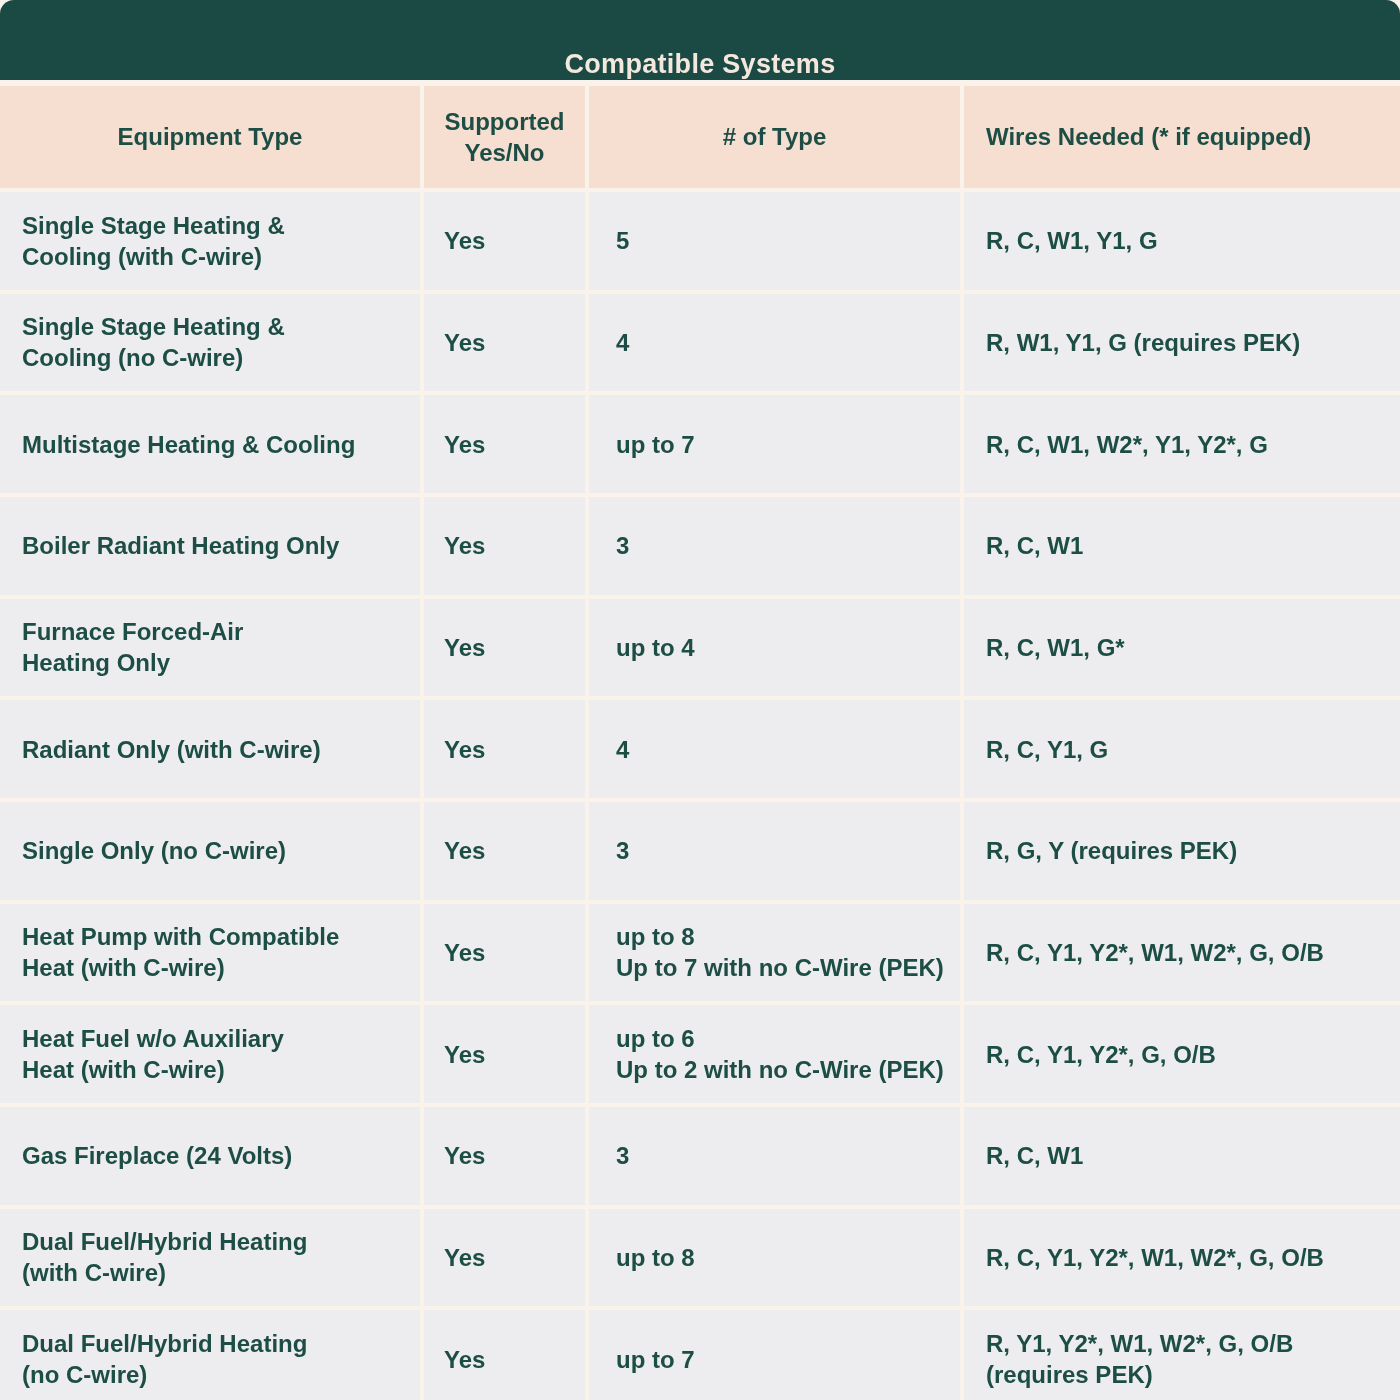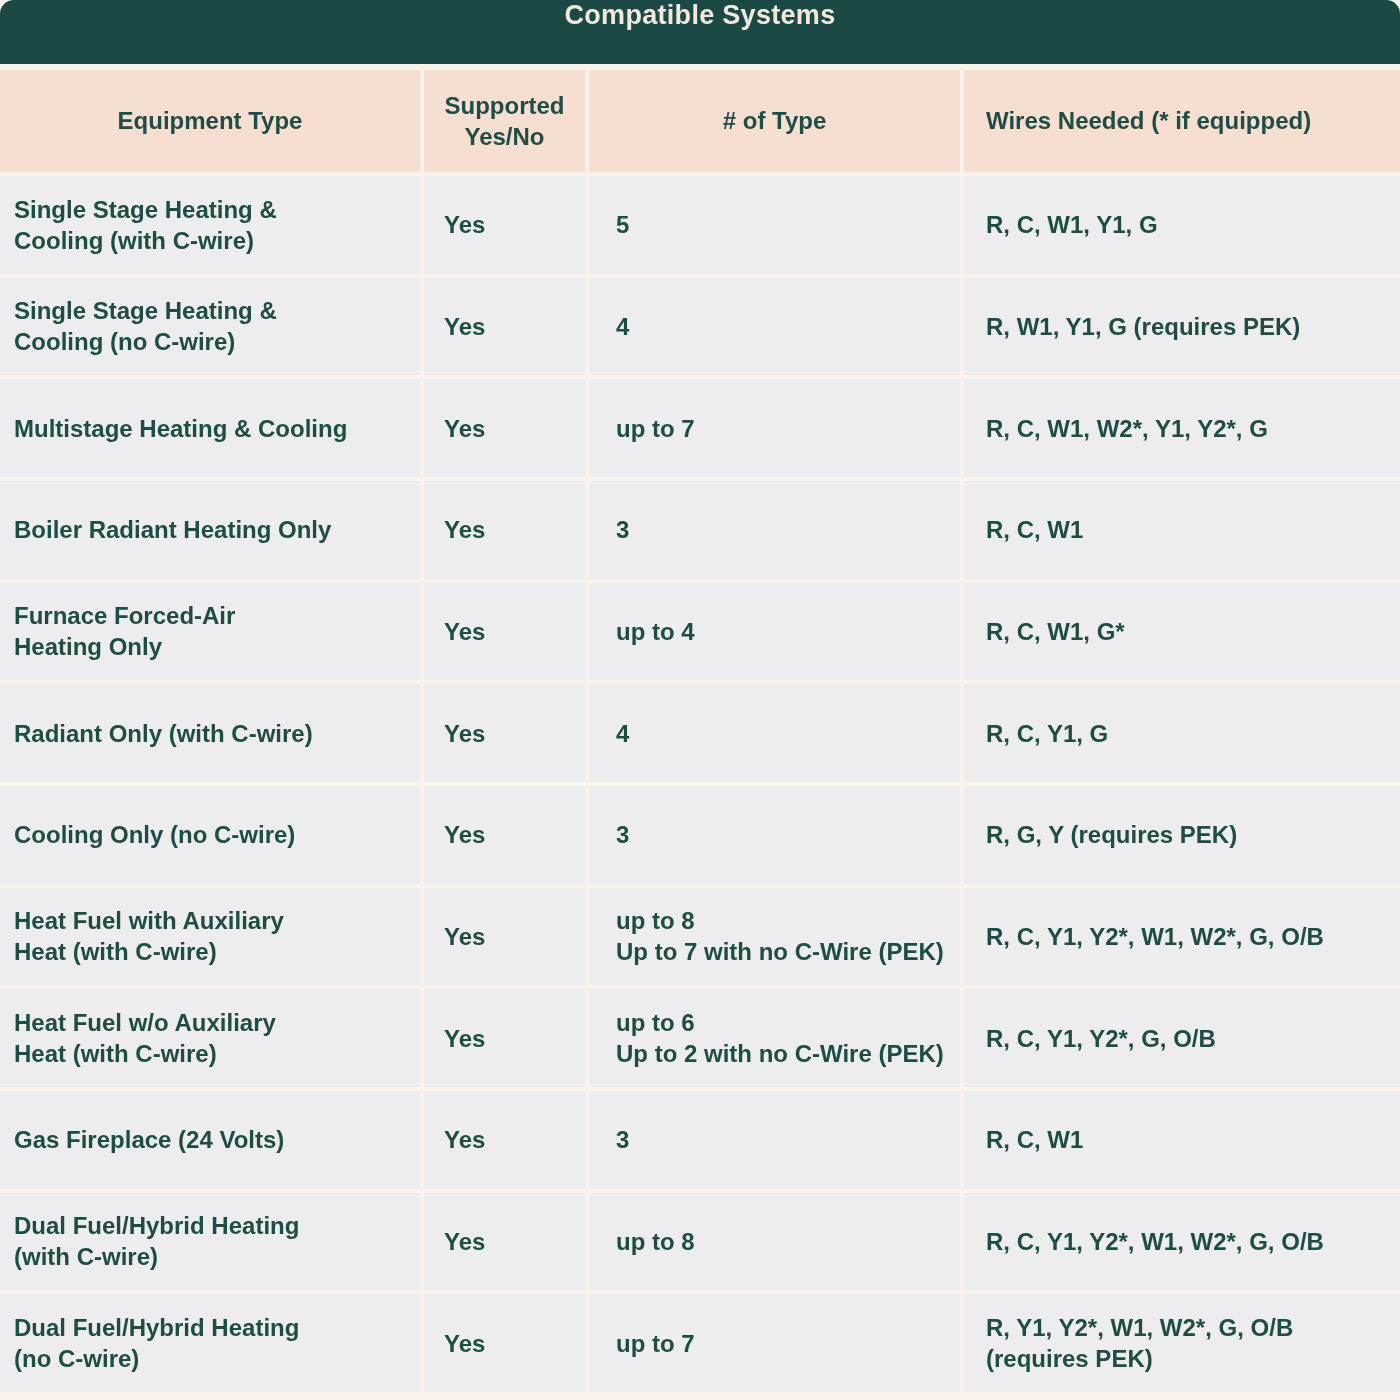--- a/index.html
+++ b/index.html
@@ -7,25 +7,25 @@
   .page {
     width: 1400px;
     height: 1400px;
     background: #f9f3ec;
     overflow: hidden;
     font-family: "Liberation Sans", sans-serif;
     font-weight: bold;
     color: #1d4e46;
   }
   .title-bar {
-    height: 64px;
+    height: 80px;
     background: #1a4a43;
     border-radius: 14px 14px 0 0;
     display: flex;
-    align-items: flex-start;
+    align-items: flex-end;
     justify-content: center;
   }
   .title-bar .title-text {
     color: #f4e8de;
     font-size: 27px;
     letter-spacing: 0.3px;
   }
   .grid {
     display: grid;
     grid-template-columns: 420px 161px 371px 436px;
@@ -46,21 +46,21 @@
     background: #f6ded0;
     justify-content: center;
     text-align: center;
     padding: 0 8px;
   }
   .cell.head.c4 {
     justify-content: flex-start;
     text-align: left;
     padding-left: 22px;
   }
-  .c1 { padding-left: 14px; padding-right: 14px; }
+  .c1 { padding-left: 22px; padding-right: 14px; }
   .c2 { padding-left: 20px; padding-right: 8px; }
   .c3 { padding-left: 27px; padding-right: 10px; }
   .c4 { padding-left: 22px; padding-right: 0; }
   .pre { white-space: pre-line; }
 </style>
 </head>
 <body>
 
 <div class="page">
 
@@ -117,28 +117,28 @@
     </div>
 
     <div class="row">
       <div class="cell c1 pre">Radiant Only (with C-wire)</div>
       <div class="cell c2">Yes</div>
       <div class="cell c3 pre">4</div>
       <div class="cell c4 pre">R, C, Y1, G</div>
     </div>
 
     <div class="row">
-      <div class="cell c1 pre">Cooling Only (no C-wire)</div>
+      <div class="cell c1 pre">Single Only (no C-wire)</div>
       <div class="cell c2">Yes</div>
       <div class="cell c3 pre">3</div>
       <div class="cell c4 pre">R, G, Y (requires PEK)</div>
     </div>
 
     <div class="row">
-      <div class="cell c1 pre">Heat Fuel with Auxiliary
+      <div class="cell c1 pre">Heat Pump with Compatible
 Heat (with C-wire)</div>
       <div class="cell c2">Yes</div>
       <div class="cell c3 pre">up to 8
 Up to 7 with no C-Wire (PEK)</div>
       <div class="cell c4 pre">R, C, Y1, Y2*, W1, W2*, G, O/B</div>
     </div>
 
     <div class="row">
       <div class="cell c1 pre">Heat Fuel w/o Auxiliary
  Heat (with C-wire)</div>

